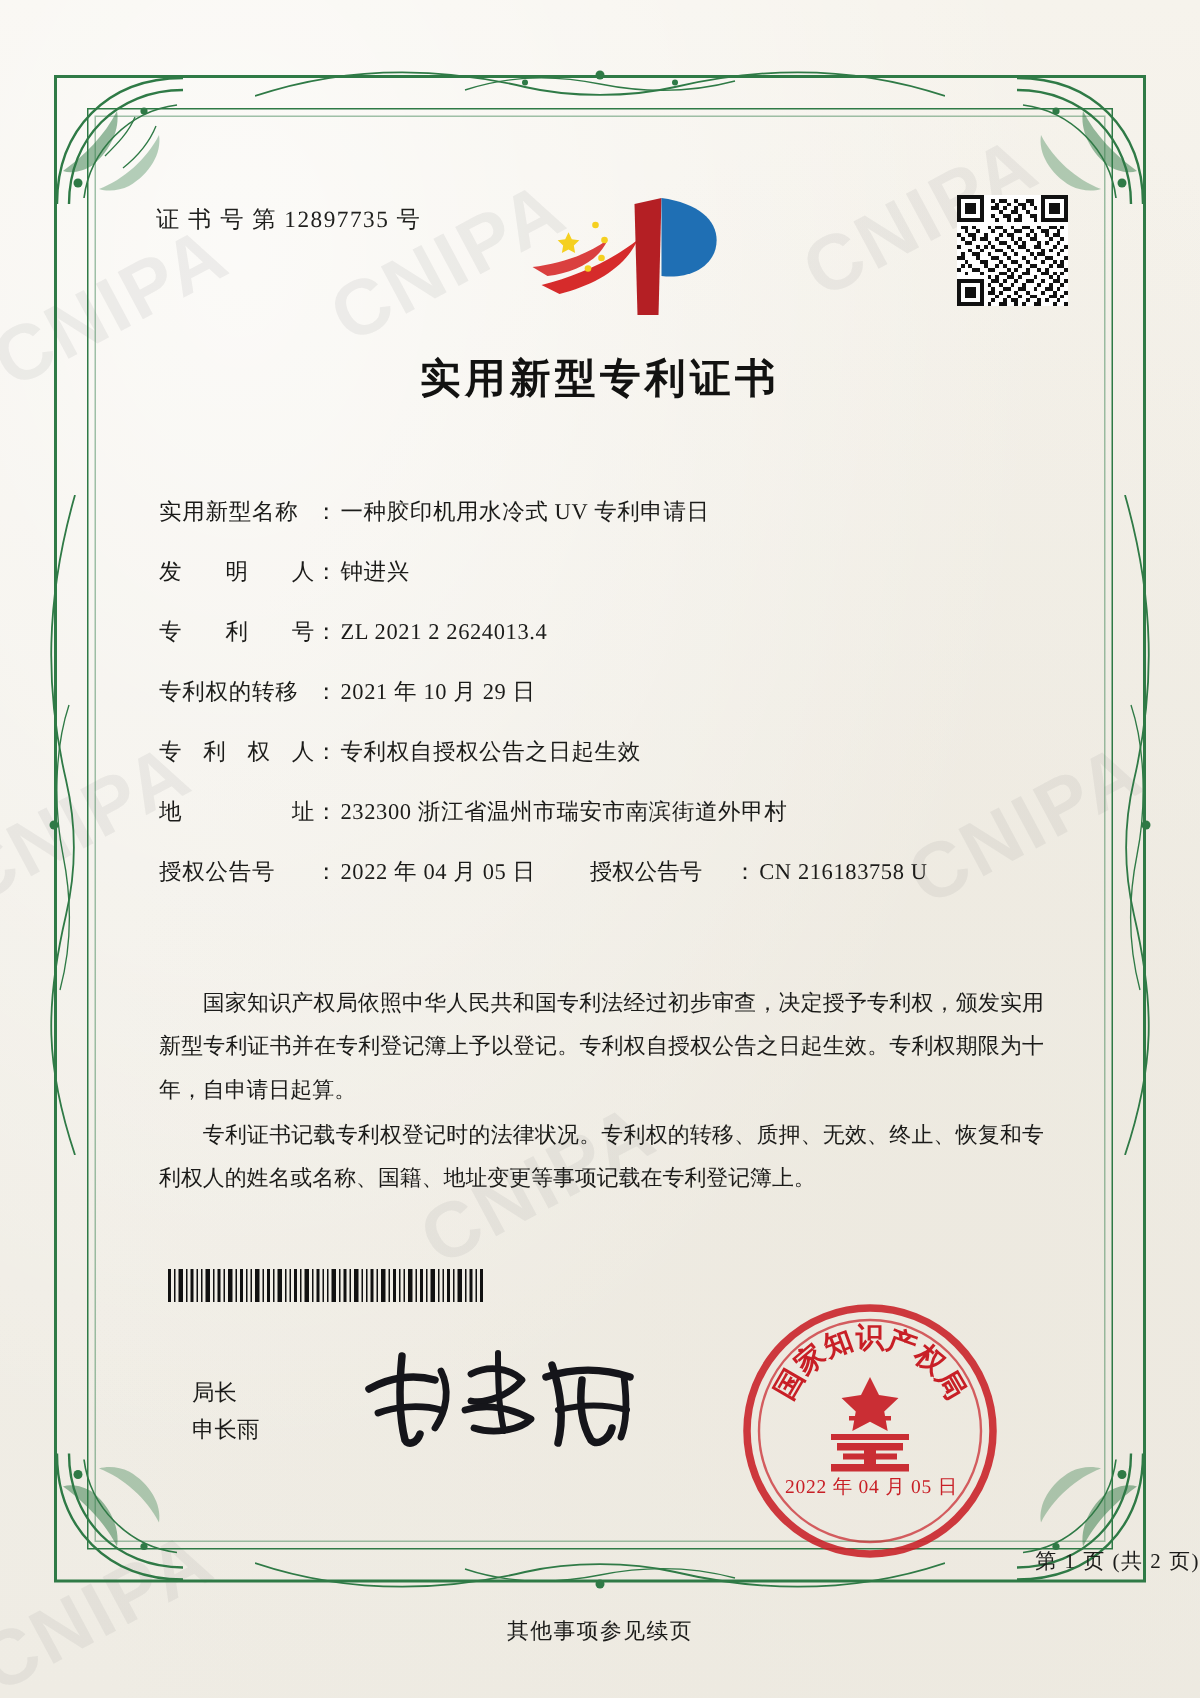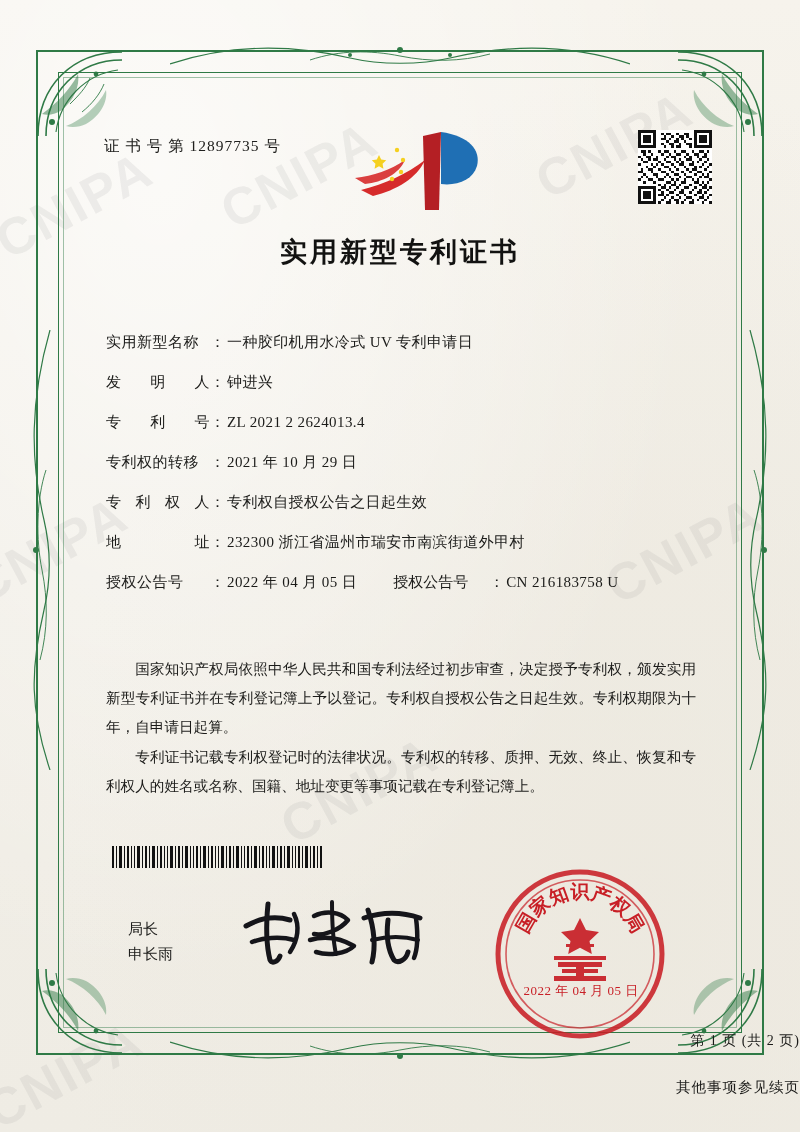--- a/index.html
+++ b/index.html
@@ -210,21 +210,21 @@
     top: 1032px;
     text-align: right;
     font-size: 14px;
     color: #1b1b19;
     letter-spacing: 1px;
   }
   .footer-note {
     position: absolute;
     left: 0; right: 0;
     top: 1078px;
-    text-align: right;
+    text-align: center;
     font-size: 14.5px;
     color: #1b1b19;
     letter-spacing: 1px;
   }
 </style>
 </head>
 <body>
 
 <div id="page">
   <div class="paper-tex"></div>

